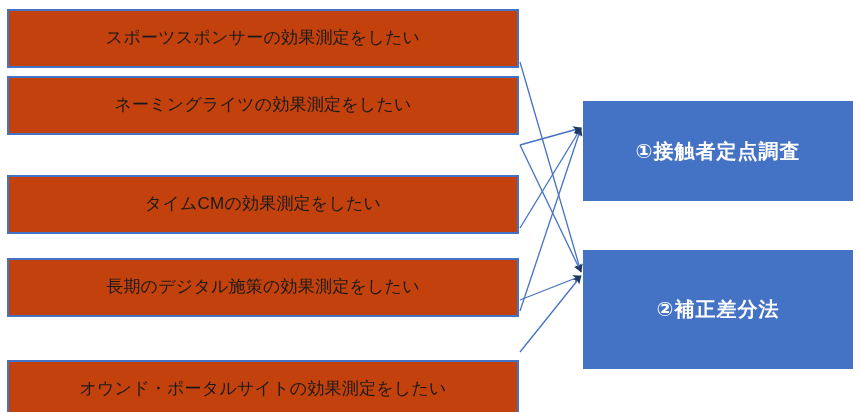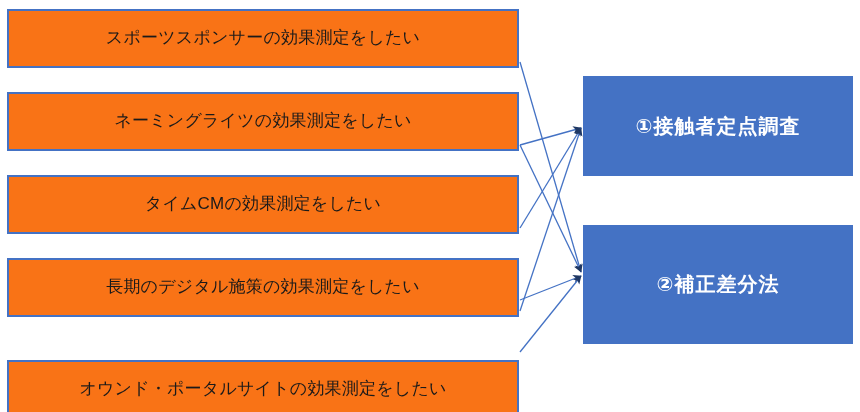--- a/index.html
+++ b/index.html
@@ -15,41 +15,42 @@
     overflow: hidden;
     font-family: "Liberation Sans", "DejaVu Sans", sans-serif;
   }
   .need-box {
     position: absolute;
     left: 7px;
     width: 512px;
     height: 59px;
     box-sizing: border-box;
     border: 2px solid #4472C4;
-    background: #f97316;
+    background: #c2410c;
     display: flex;
     align-items: center;
     justify-content: center;
   }
   .need-label {
     font-size: 17px;
     color: #1a1a1a;
     line-height: 1.2;
     letter-spacing: 0.2px;
     white-space: nowrap;
   }
   .method-box {
     position: absolute;
     left: 583px;
     width: 270px;
     box-sizing: border-box;
     background: #4472C4;
     display: flex;
     align-items: center;
     justify-content: center;
+    margin-top: 25px;
   }
   .method-label {
     font-size: 20px;
     font-weight: bold;
     color: #ffffff;
     letter-spacing: 1px;
     white-space: nowrap;
   }
   #connectors {
     position: absolute;
@@ -80,21 +81,21 @@
       <line x1="520" y1="311" x2="581" y2="128"></line>
       <line x1="520" y1="300" x2="581" y2="276"></line>
       <line x1="520" y1="352" x2="581" y2="276"></line>
     </g>
   </svg>
 
   <div class="need-box" style="top:9px">
     <span class="need-label">スポーツスポンサーの効果測定をしたい</span>
   </div>
 
-  <div class="need-box" style="top:92px">
+  <div class="need-box" style="top:76px">
     <span class="need-label">ネーミングライツの効果測定をしたい</span>
   </div>
 
   <div class="need-box" style="top:258px">
     <span class="need-label">長期のデジタル施策の効果測定をしたい</span>
   </div>
 
   <div class="need-box" style="top:175px">
     <span class="need-label">タイムCMの効果測定をしたい</span>
   </div>

